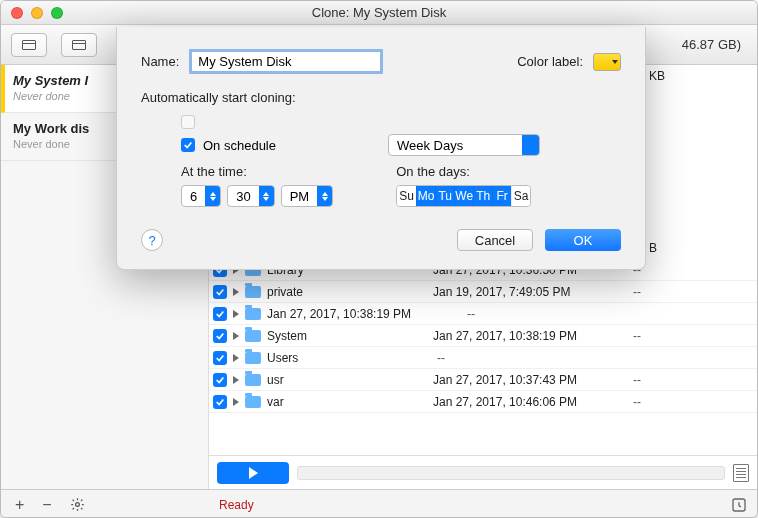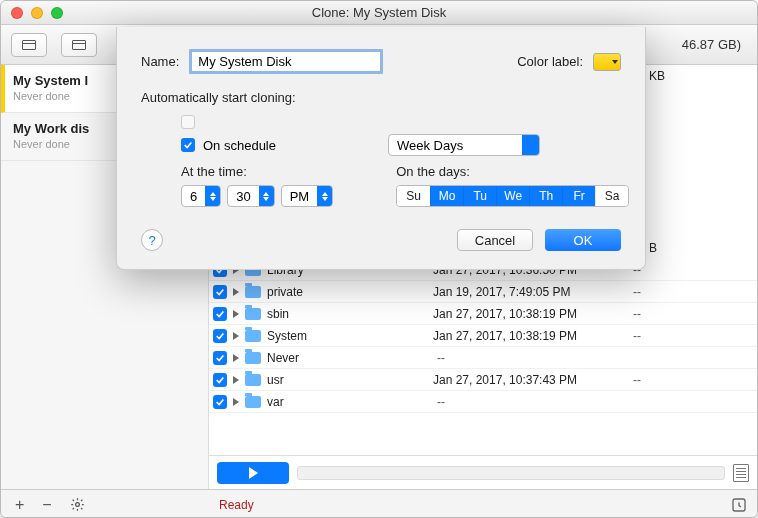--- a/index.html
+++ b/index.html
@@ -14,21 +14,21 @@
 .tb-btn { width:36px; height:24px; border:1px solid #bbb; border-radius:4px; background:linear-gradient(#fff,#f2f2f2); display:flex; align-items:center; justify-content:center; }
 .tb-icon { width:14px; height:10px; border:1.3px solid #555; border-radius:1px; position:relative; }
 .tb-icon::before { content:""; position:absolute; left:0; right:0; top:2px; border-top:1.3px solid #555; }
 .spacer { flex:1; }
 .size-txt { font-size:13px; color:#333; padding-right:6px; }
 
 .body { display:flex; height: calc(518px - 24px - 40px - 30px); position:relative; }
 .sidebar { width: 208px; background:#f6f6f6; border-right:1px solid #ddd; }
 .sb-head { background:#9c9c9c; color:#fff; font-size:12px; padding:3px 8px; text-align:center; }
 .sb-item { padding:8px 12px 10px; border-bottom:1px solid #e5e5e5; }
-.sb-item.active { border-left:4px solid #ffd000; padding-left:8px; background:#fff; }
+.sb-item.active { border-left:4px solid #ffd000; padding-left:8px; background:#fff;font-style:italic; }
 .sb-name { font-weight:600; font-size:13px; color:#222; white-space:nowrap; overflow:hidden; }
 .sb-sub { font-size:11px; color:#999; margin-top:2px; }
 
 .main { flex:1; background:#fff; display:flex; flex-direction:column; position:relative; }
 .filetable { flex:1; overflow:auto; }
 .row { display:flex; align-items:center; height:22px; font-size:12px; border-bottom:1px solid #f0f0f0; padding-left:4px; gap:6px; }
 .ck { width:14px; height:14px; background:#0a7bff; border-radius:3px; display:flex; align-items:center; justify-content:center; }
 .ck svg { width:10px; height:10px; }
 .tri { width:0; height:0; border-top:4px solid transparent; border-bottom:4px solid transparent; border-left:6px solid #6b6b6b; }
 .folder { width:16px; height:12px; background:#66b6ff; border-radius:2px; position:relative; margin-top:1px; }
@@ -71,21 +71,21 @@
 .stepper-row { display:flex; gap:6px; align-items:center; }
 .step { display:flex; border:1px solid #bbb; border-radius:4px; background:#fff; font-size:13px; overflow:hidden; height:22px; align-items:center;}
 .step .v { padding:0 8px; }
 .step .arrows { width:15px; background:#0a7bff; display:flex; flex-direction:column; align-items:center; justify-content:center; height:100%; }
 .step .arrows .au{width:0;height:0;border-left:3px solid transparent;border-right:3px solid transparent;border-bottom:4px solid #fff;margin-bottom:1px;}
 .step .arrows .ad{width:0;height:0;border-left:3px solid transparent;border-right:3px solid transparent;border-top:4px solid #fff;}
 .select { display:flex; border:1px solid #bbb; border-radius:4px; background:#fff; font-size:13px; height:22px; align-items:center; width:152px; }
 .select .v{flex:1; padding:0 8px;}
 .select .arrows{width:17px;background:#0a7bff;display:flex;flex-direction:column;align-items:center;justify-content:center;height:100%;border-radius:0 3px 3px 0;}
 .daypick { display:flex; border:1px solid #bbb; border-radius:4px; overflow:hidden; height:22px; }
-.day { width:33px; font-size:12px; display:flex; align-items:center; justify-content:center; background:#fff; color:#222; }
+.day { width:19px; font-size:12px; display:flex; align-items:center; justify-content:center; background:#fff; color:#222; }
 .day.sel { background:#0a7bff; color:#fff; }
 .day + .day { border-left:1px solid rgba(0,0,0,0.08);}
 .btnrow { display:flex; justify-content:flex-end; align-items:center; gap:12px; margin-top:22px; }
 .help { width:22px;height:22px;border:1px solid #bbb;border-radius:50%;background:#fff;display:flex;align-items:center;justify-content:center;font-size:13px;color:#0a7bff;margin-right:auto;}
 .btn { min-width:76px; height:22px; border-radius:4px; font-size:13px; display:flex; align-items:center; justify-content:center; }
 .btn.cancel { background:linear-gradient(#fff,#f0f0f0); border:1px solid #bbb; color:#222; }
 .btn.ok { background:linear-gradient(#46a0ff,#1276ff); color:#fff; }
 </style>
 </head>
 <body>
@@ -156,21 +156,20 @@
   <div class="fdash">--</div>
           </div>
           <div class="row">
             <div class="ck">
               <svg viewBox="0 0 12 12">
                 <path d="M2 6l3 3 5-6" stroke="#fff" stroke-width="2" fill="none"></path>
               </svg>
             </div>
   <div class="tri"></div>
   <div class="folder"></div>
-  <div class="fname">sbin</div>
   <div class="fdate">Jan 27, 2017, 10:38:19 PM</div>
   <div class="fdash">--</div>
           </div>
           <div class="row">
             <div class="ck">
               <svg viewBox="0 0 12 12">
                 <path d="M2 6l3 3 5-6" stroke="#fff" stroke-width="2" fill="none"></path>
               </svg>
             </div>
   <div class="tri"></div>
@@ -180,21 +179,21 @@
   <div class="fdash">--</div>
           </div>
           <div class="row">
             <div class="ck">
               <svg viewBox="0 0 12 12">
                 <path d="M2 6l3 3 5-6" stroke="#fff" stroke-width="2" fill="none"></path>
               </svg>
             </div>
   <div class="tri"></div>
   <div class="folder"></div>
-  <div class="fname">Never</div>
+  <div class="fname">Users</div>
   <div class="fdash">--</div>
           </div>
           <div class="row">
             <div class="ck">
               <svg viewBox="0 0 12 12">
                 <path d="M2 6l3 3 5-6" stroke="#fff" stroke-width="2" fill="none"></path>
               </svg>
             </div>
   <div class="tri"></div>
   <div class="folder"></div>
@@ -204,20 +203,21 @@
           </div>
           <div class="row">
             <div class="ck">
               <svg viewBox="0 0 12 12">
                 <path d="M2 6l3 3 5-6" stroke="#fff" stroke-width="2" fill="none"></path>
               </svg>
             </div>
   <div class="tri"></div>
   <div class="folder"></div>
   <div class="fname">var</div>
+  <div class="fdate">Jan 27, 2017, 10:46:06 PM</div>
   <div class="fdash">--</div>
           </div>
         </div>
       <div class="runbar">
         <div class="playbtn">
             <div class="p"></div>
           </div>
         <div class="progress"></div>
         <div class="page-ic"></div>
       </div>

